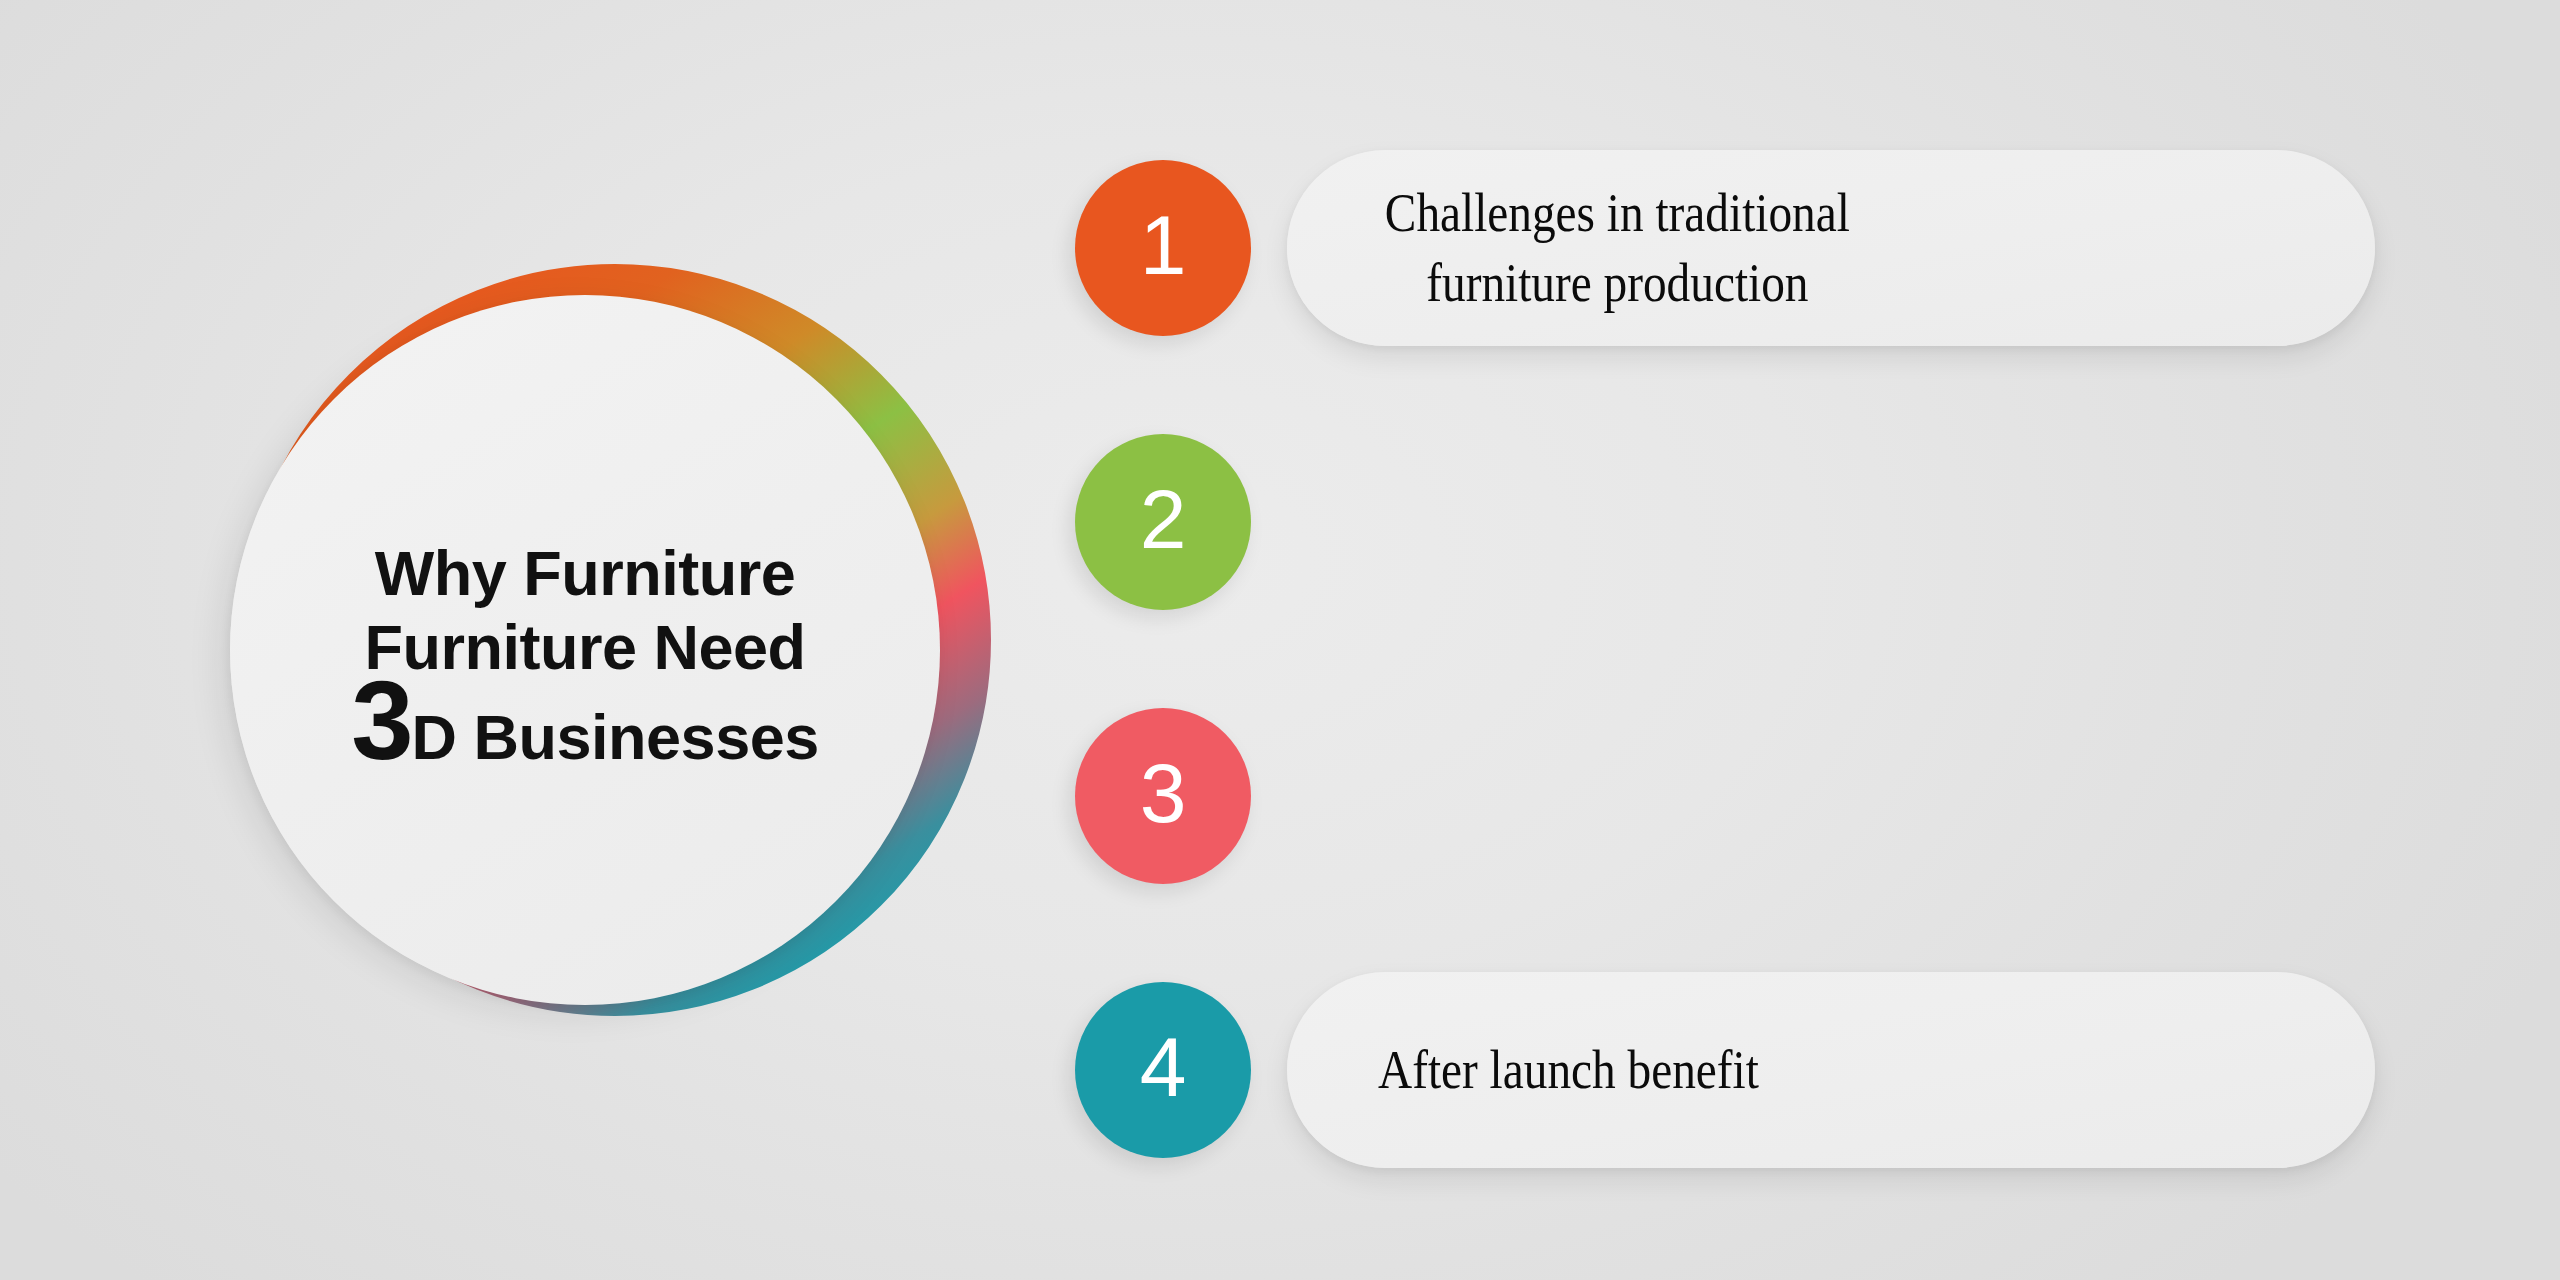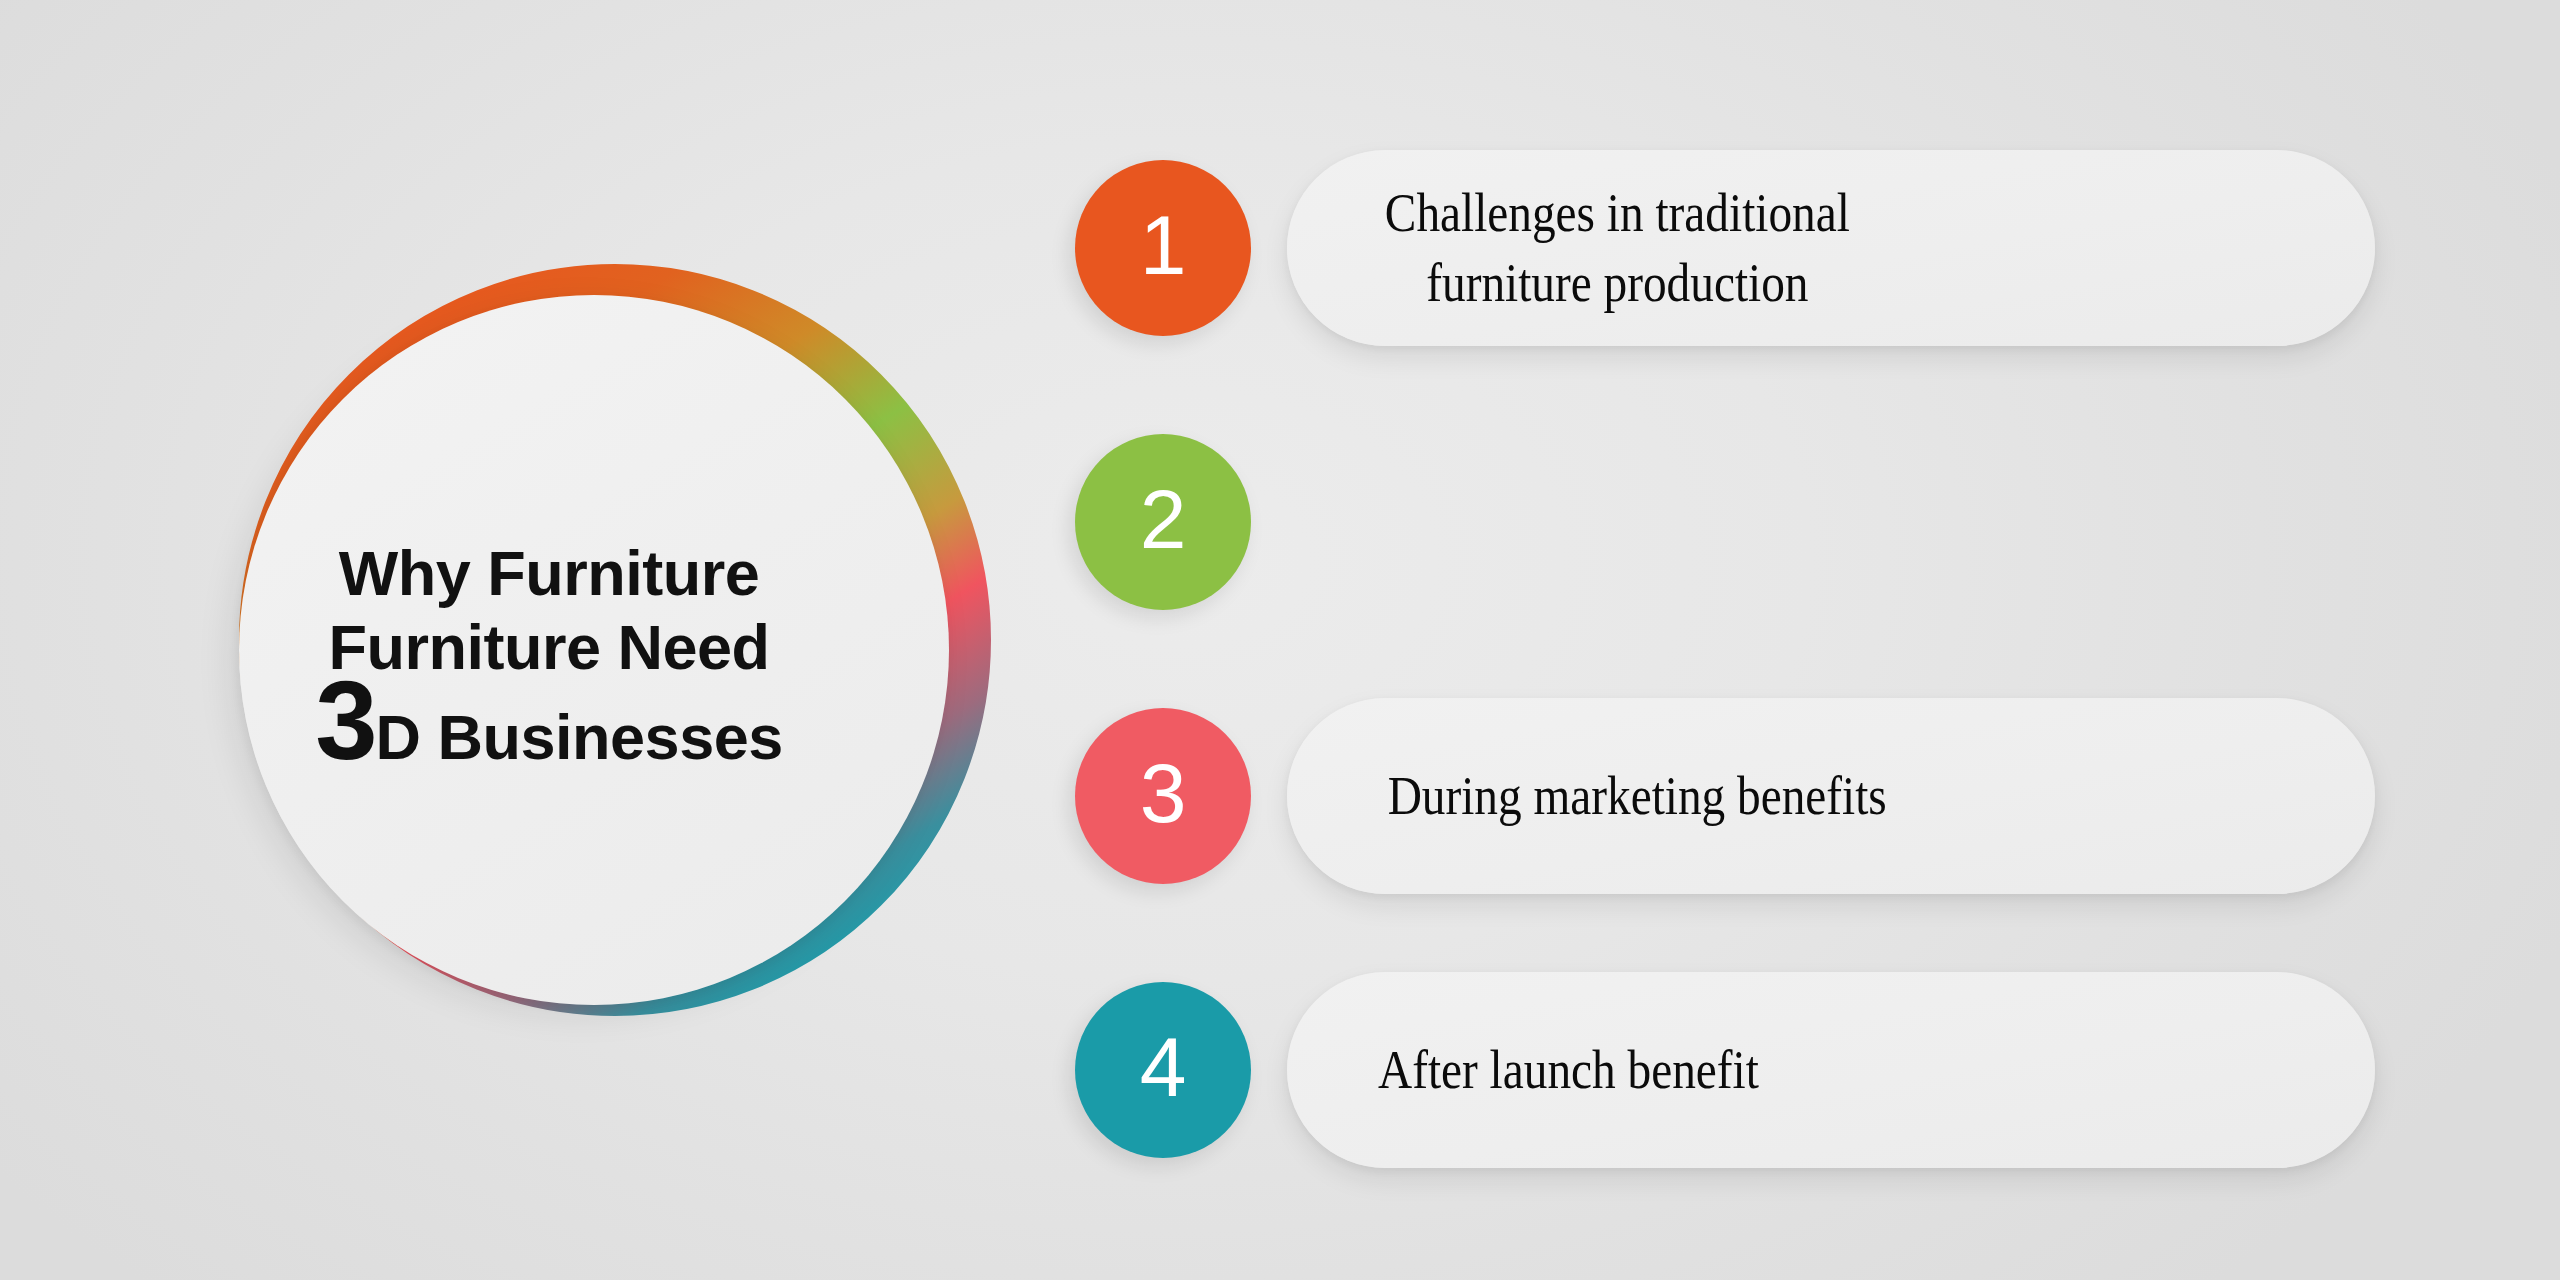--- a/index.html
+++ b/index.html
@@ -33,32 +33,32 @@
   }
   #ring-svg {
     position: absolute;
     left: 0;
     top: 0;
     width: 900px;
     height: 990px;
   }
   #hub {
     position: absolute;
-    left: 59px;
+    left: 50px;
     top: 145px;
     width: 710px;
     height: 710px;
     border-radius: 50%;
     background: linear-gradient(150deg, #f3f3f3 0%, #efefef 48%, #ebebeb 100%);
     box-shadow:
       -10px 10px 34px rgba(0,0,0,0.085),
       -2px 3px 10px rgba(0,0,0,0.05);
     display: flex;
     align-items: center;
-    justify-content: flex-start;
+    justify-content: center;
   }
   #hub-text {
     width: 620px;
     text-align: center;
     color: #111111;
     font-weight: bold;
     line-height: 1.17;
     letter-spacing: -0.5px;
     transform: translateY(6px);
   }
@@ -197,23 +197,20 @@
     <div class="row">
       <div class="num-circle" style="background:#8cc044">
         <span>2</span>
       </div>
     </div>
 
     <div class="row">
       <div class="num-circle" style="background:#f05b63">
         <span>3</span>
       </div>
-      <div class="pill">
-        <div class="pill-text">During marketing benefits</div>
-      </div>
     </div>
 
     <div class="row">
       <div class="num-circle" style="background:#1a9ba8">
         <span>4</span>
       </div>
       <div class="pill">
         <div class="pill-text">After launch benefit</div>
       </div>
     </div>

